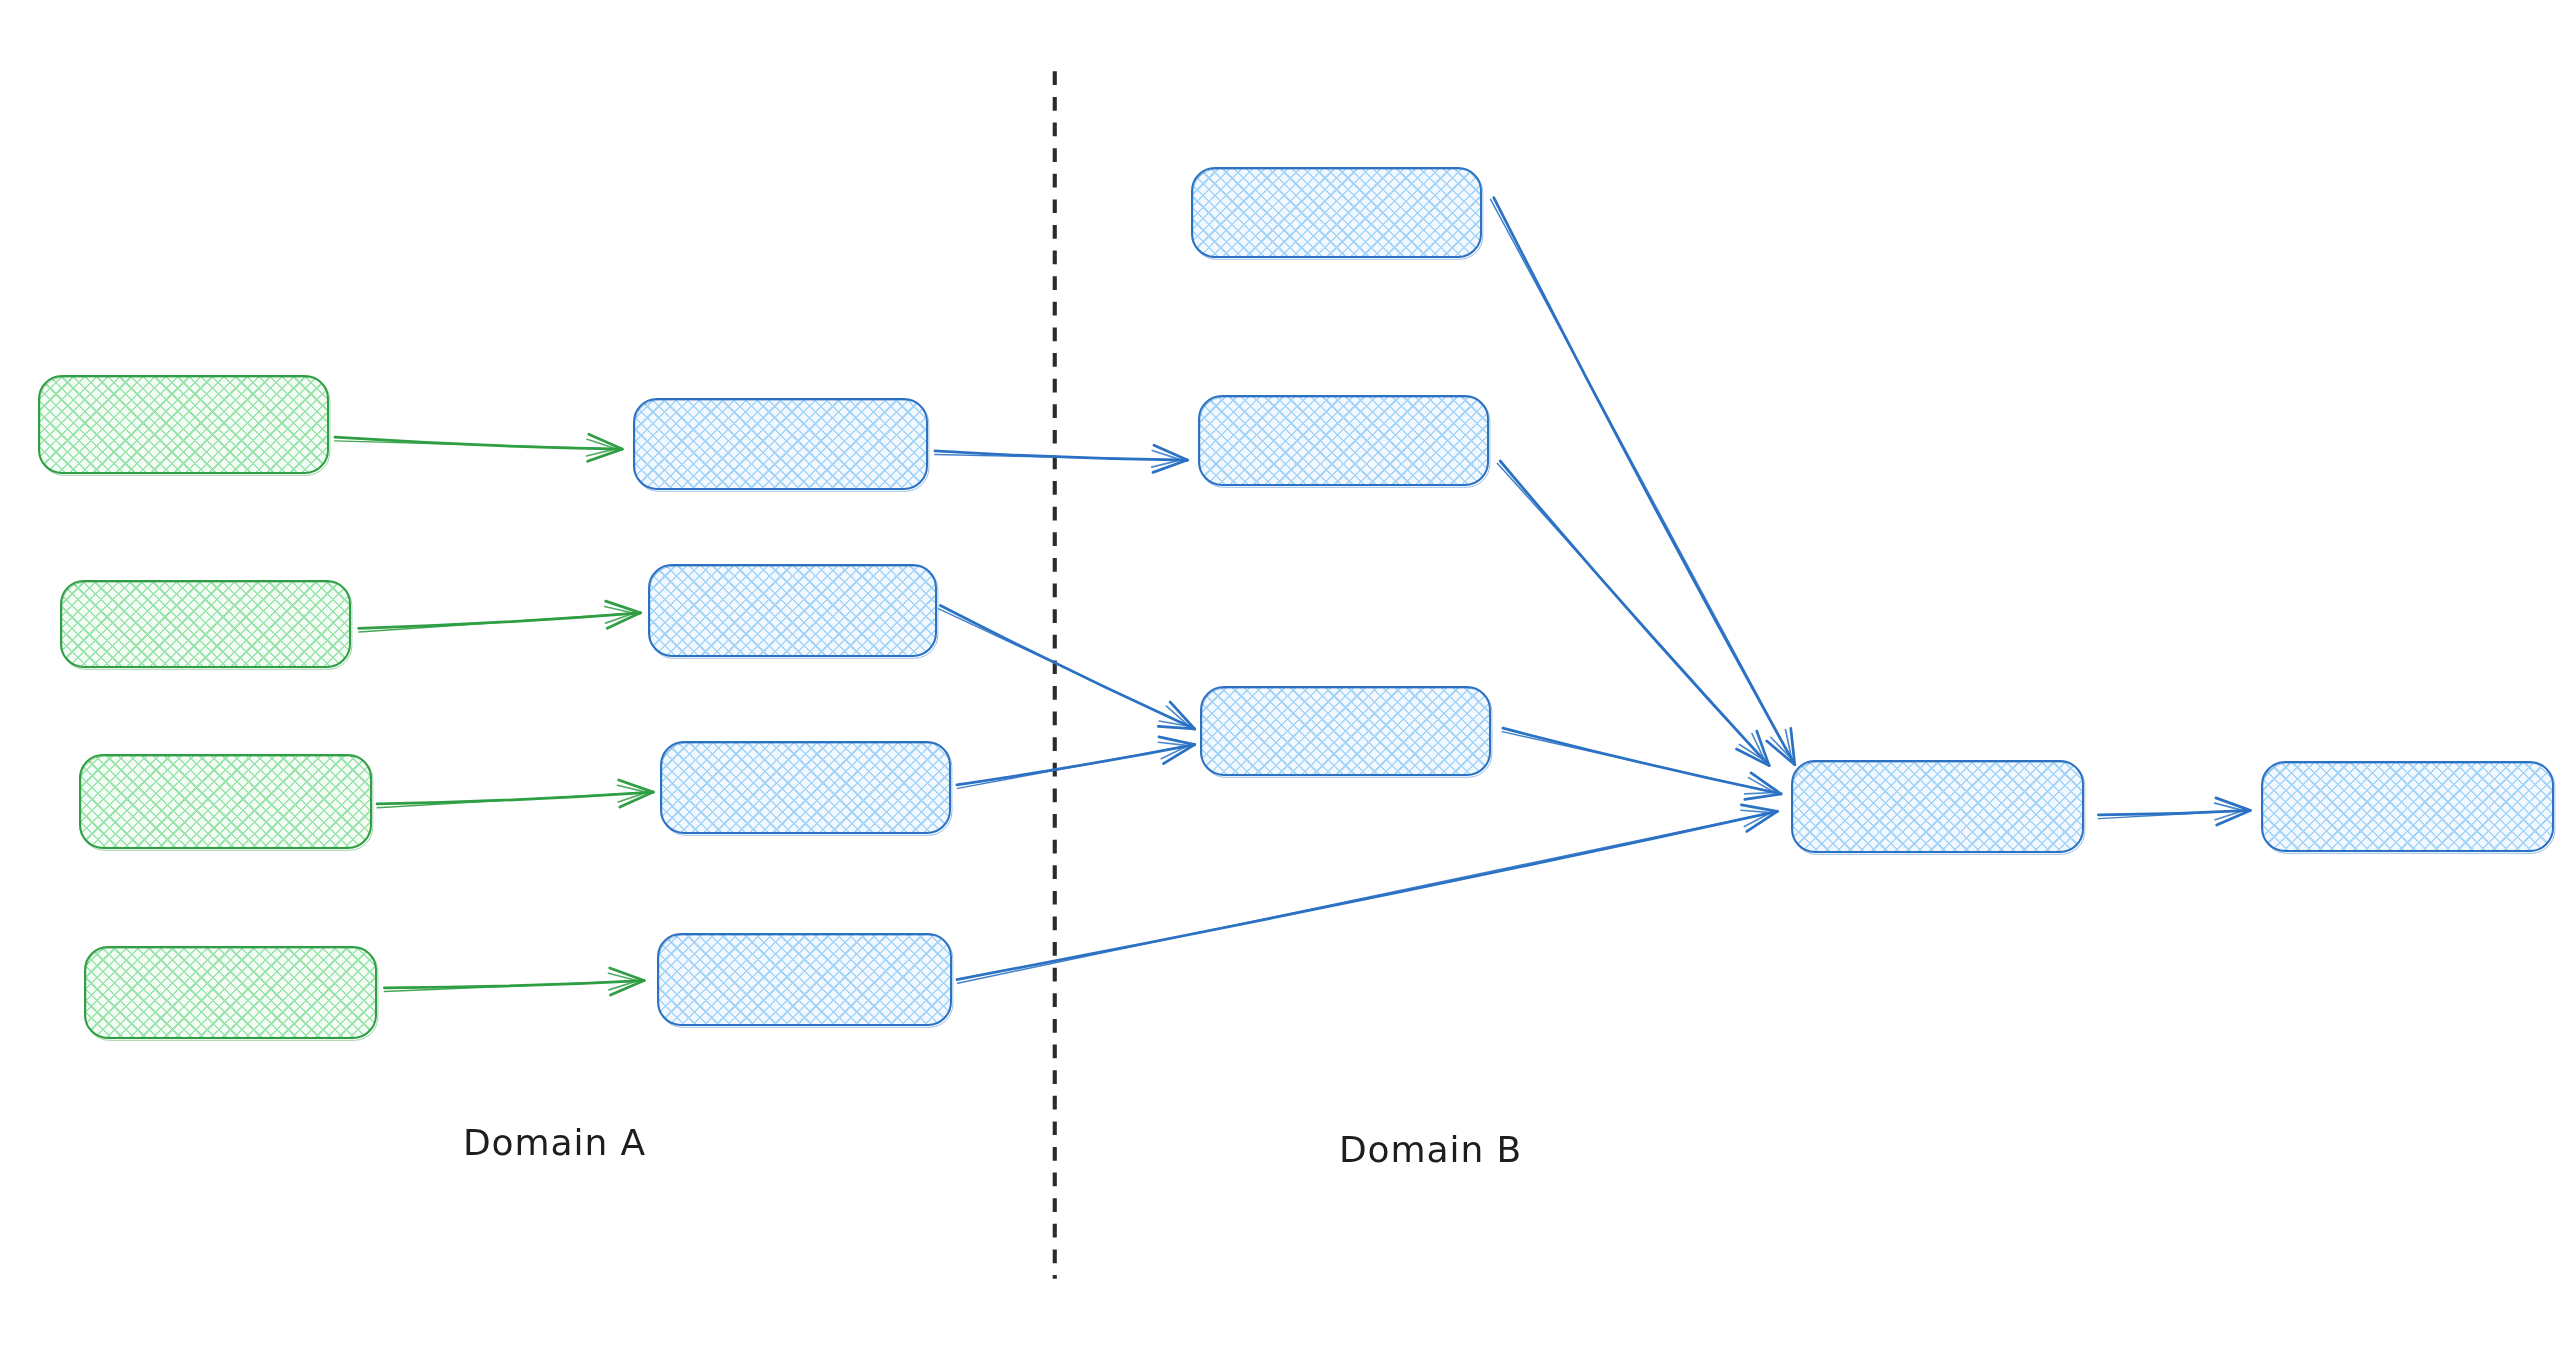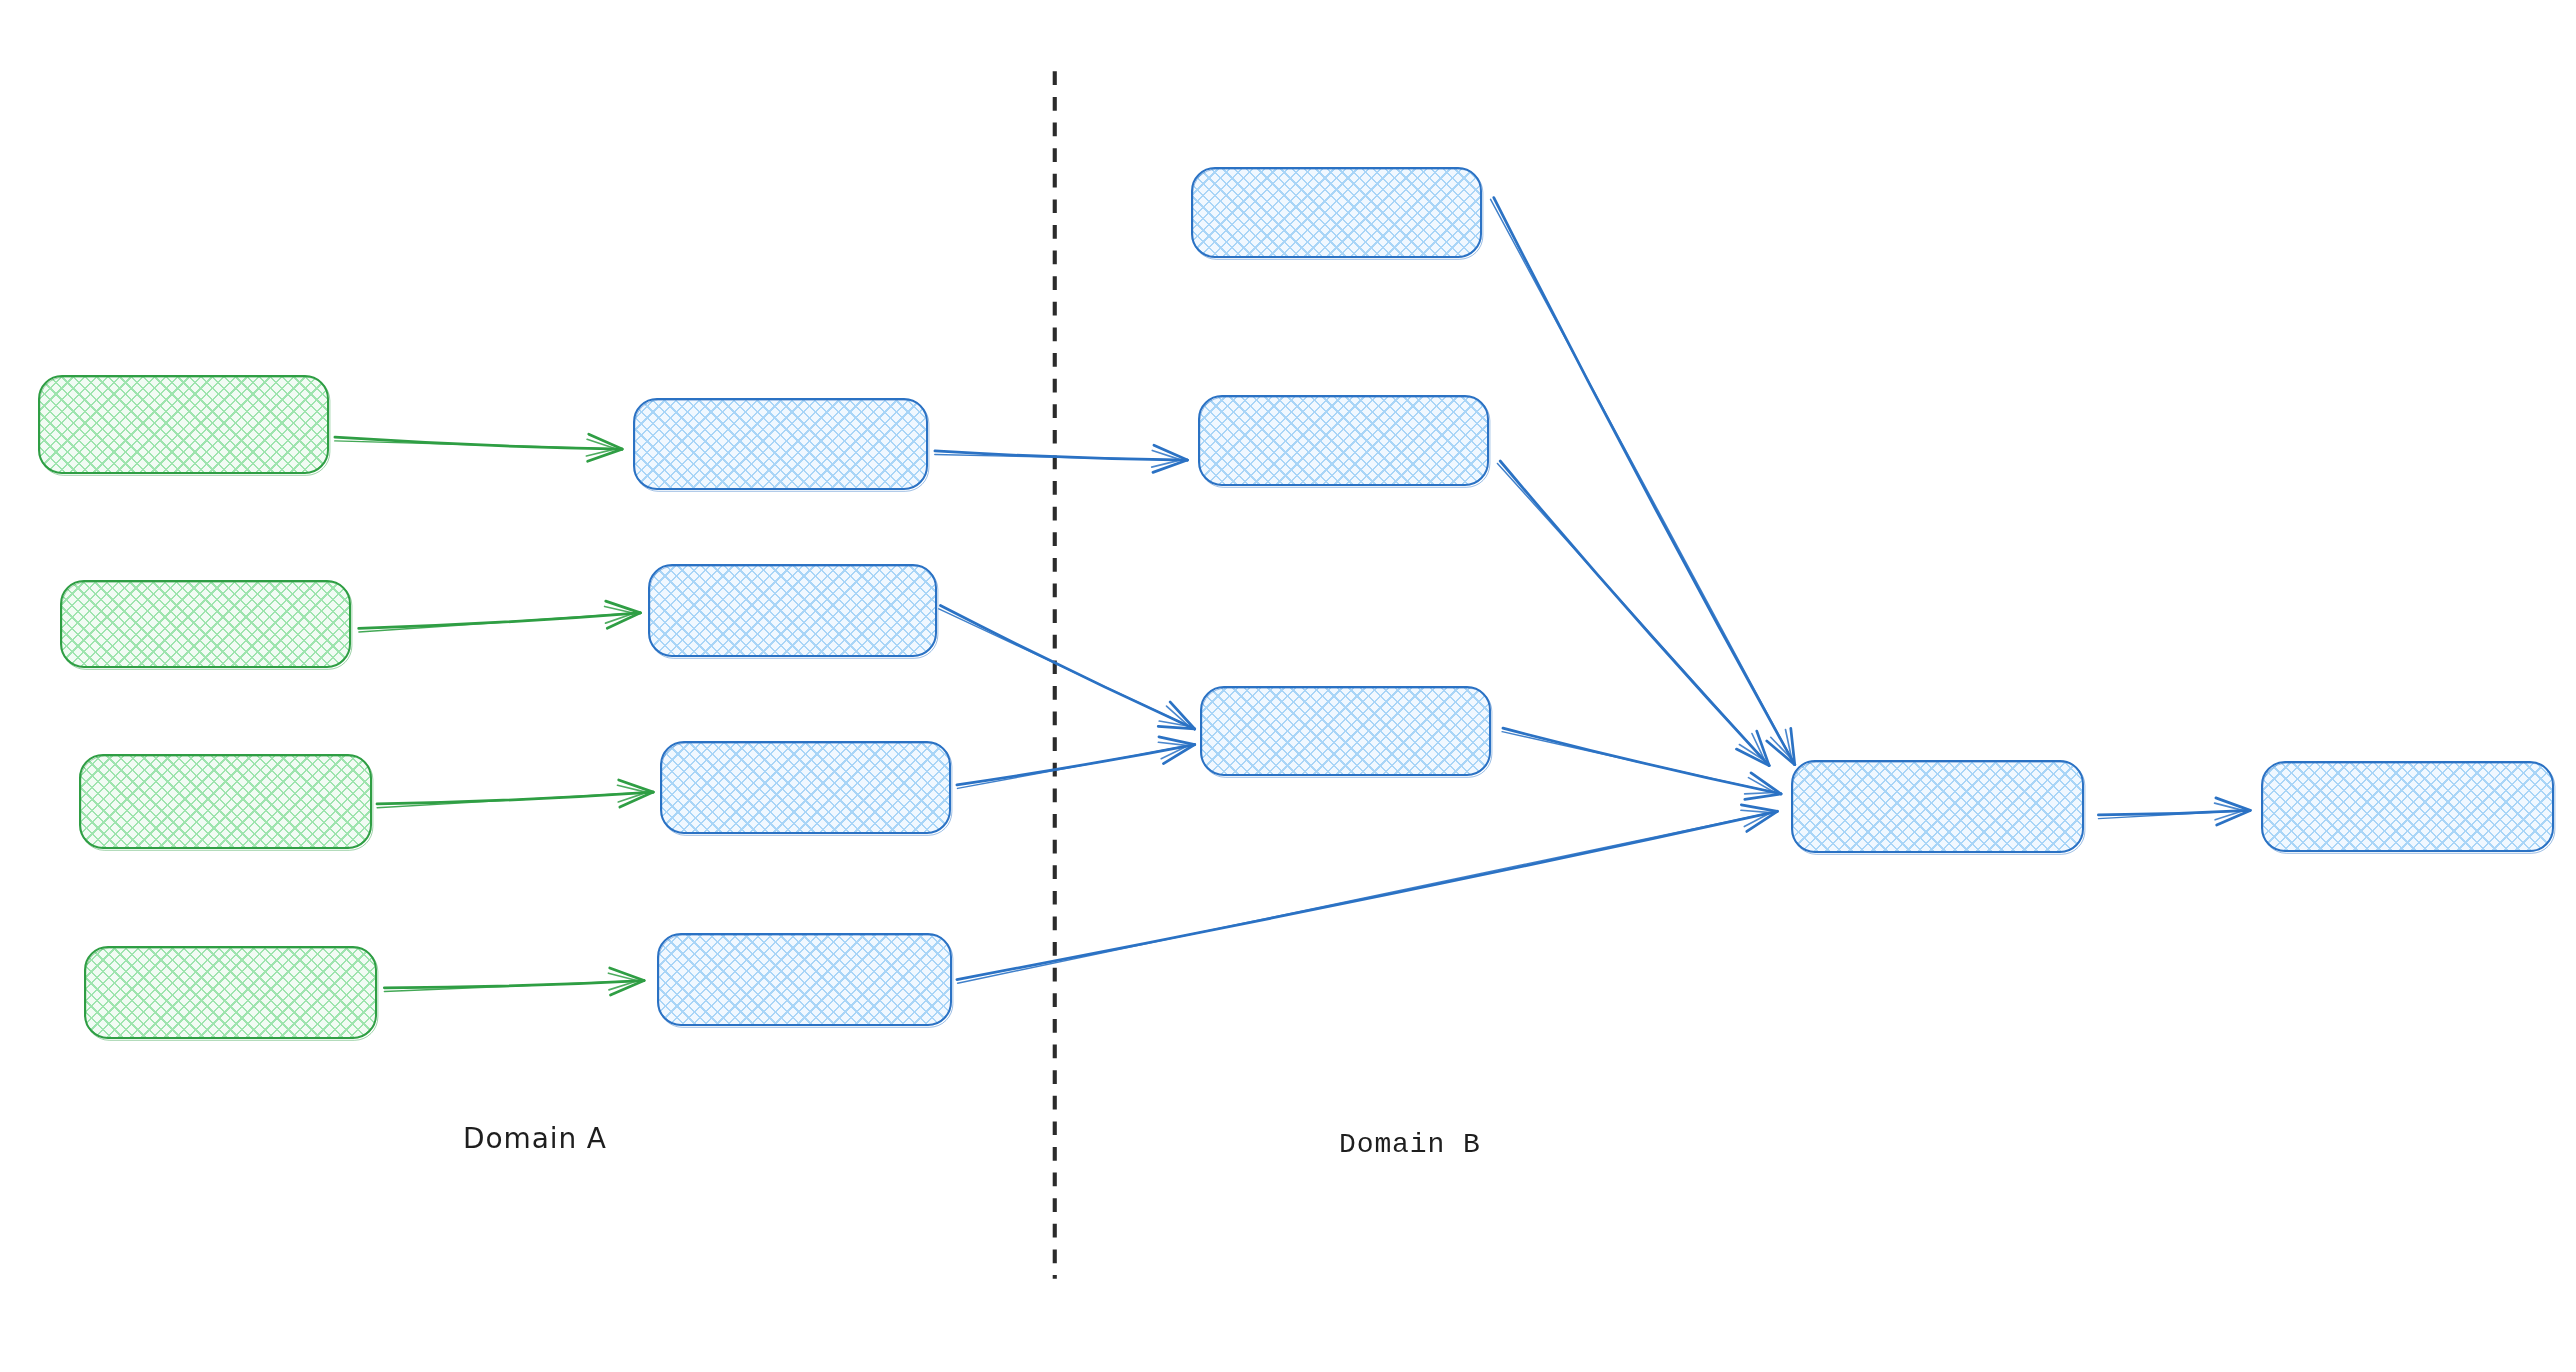--- a/index.html
+++ b/index.html
@@ -36,21 +36,21 @@
     border-radius:inherit;
     border:1.5px solid;
     opacity:.45;
     transform:translate(1.4px,1.8px);
     pointer-events:none;
   }
   .node.green::after{border-color:var(--green-stroke);}
   .node.blue::after{border-color:var(--blue-stroke);}
   .label{
     position:absolute;
-    font-size:28px;
+    font-size:36px;
     font-weight:500;
     letter-spacing:0.9px;
     color:var(--label-color);
     white-space:nowrap;
   }
 </style>
 </head>
 <body>
 
 <div id="canvas" style="width: 2576px; height: 1372px; background: rgb(255, 255, 255);">
@@ -149,21 +149,21 @@
       <g stroke="#2b72c4" fill="none" stroke-linecap="round">
         <path d="M 2294 891 Q 2377.06 890.492 2460 886" stroke-width="3"></path>
         <path d="M 2294.120427311652 894.9981867468401 L 2455.0022665664496 886.1505341395648" stroke-width="1.6" opacity="0.9"></path>
         <path d="M 2460 886 L 2423.3169431674687 901.948458904273" stroke-width="3" opacity="1"></path>
         <path d="M 2460 886 L 2422.423564068108 872.2882728054987" stroke-width="3" opacity="1"></path>
         <path d="M 2453.00317319303 886.2107477953907 L 2421.5772868169443 896.2811830132632" stroke-width="1.8" opacity="0.85"></path>
         <path d="M 2453.00317319303 886.2107477953907 L 2421.0281541479744 878.0499784034562" stroke-width="1.8" opacity="0.85"></path>
       </g>
     </svg>
   <div class="label" id="label-domain-a" style="left: 463px; top: 1122px;">Domain A</div>
-  <div class="label" id="label-domain-b" style="left: 1339px; top: 1129px; font-family: Liberation Mono, monospace;">Domain B</div>
+  <div class="label" id="label-domain-b" style="left: 1339px; top: 1129px;">Domain B</div>
 <div class="node green" style="left: 38px; top: 375px; width: 291px; height: 99px;"></div>
     <div class="node green" style="left: 60px; top: 580px; width: 291px; height: 88px;"></div>
     <div class="node green" style="left: 79px; top: 754px; width: 293px; height: 95px;"></div>
     <div class="node green" style="left: 84px; top: 946px; width: 293px; height: 93px;"></div>
     <div class="node blue" style="left: 633px; top: 398px; width: 295px; height: 92px;"></div>
     <div class="node blue" style="left: 648px; top: 564px; width: 289px; height: 93px;"></div>
     <div class="node blue" style="left: 660px; top: 741px; width: 291px; height: 93px;"></div>
     <div class="node blue" style="left: 657px; top: 933px; width: 295px; height: 93px;"></div>
     <div class="node blue" style="left: 1191px; top: 167px; width: 291px; height: 91px;"></div>
     <div class="node blue" style="left: 1198px; top: 395px; width: 291px; height: 91px;"></div>

